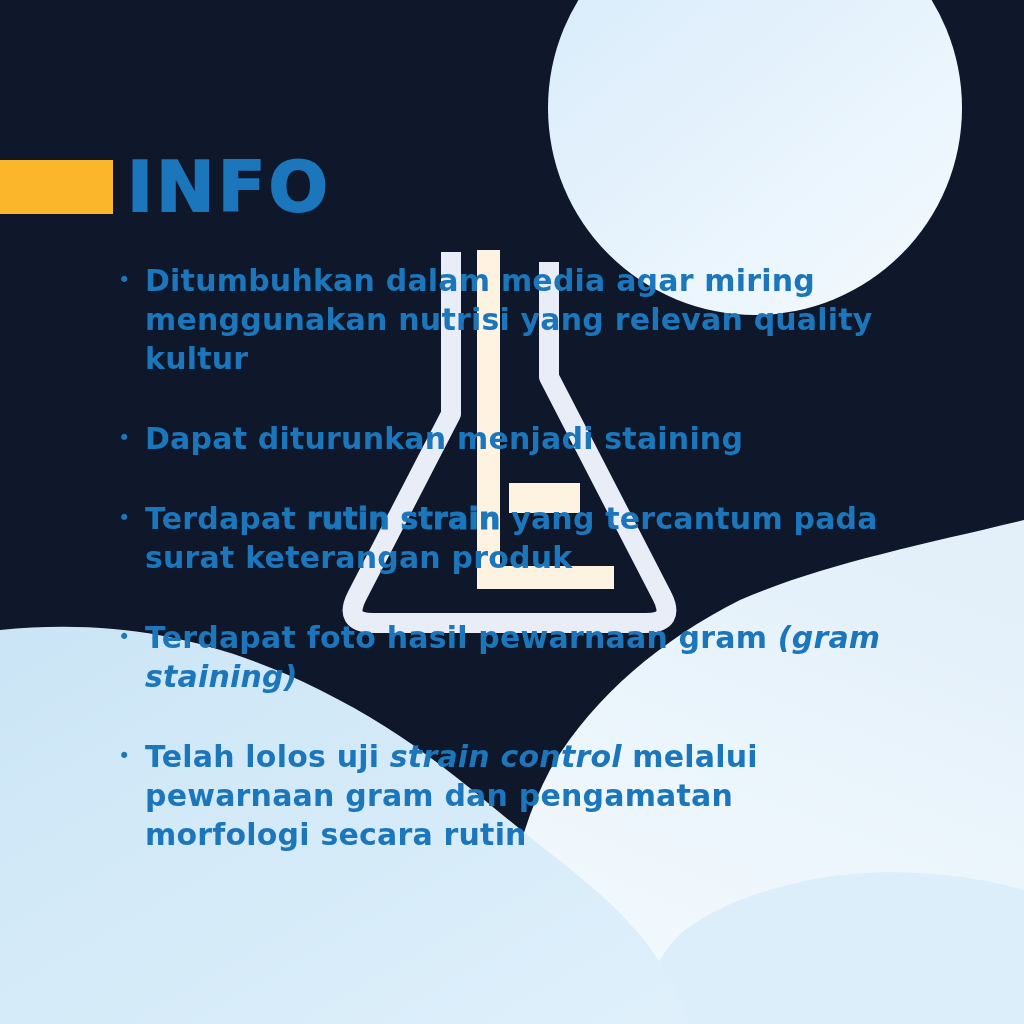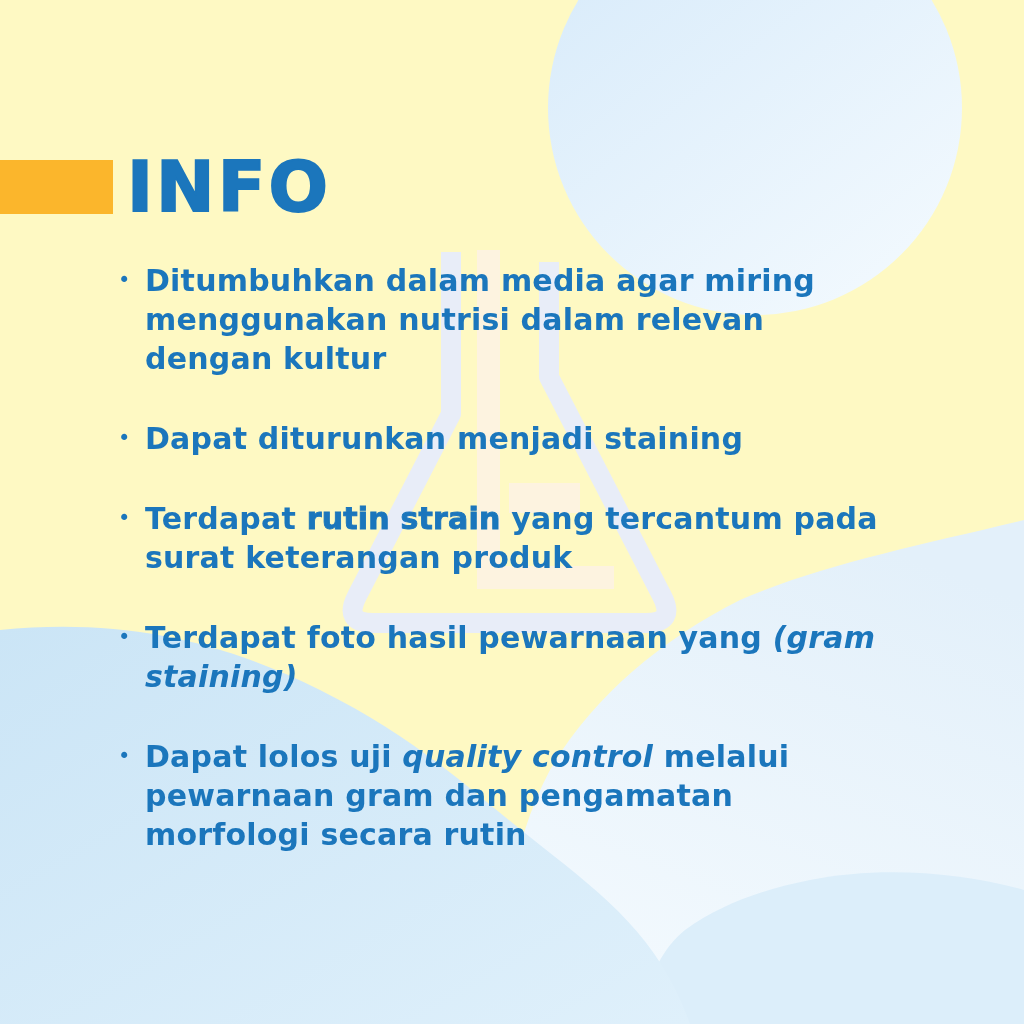--- a/index.html
+++ b/index.html
@@ -1,20 +1,20 @@
 <!DOCTYPE html>
 <html style="--text-blue: #1B76BC; --accent-yellow: #FBB62C; --circle-top: #D6EAFA; --circle-bottom: #F2F9FE; --wave-right-top: #E3F0FA; --wave-right-bottom: #F4FAFE; --wave-bottom-right: #DCEEFA; --wave-left-dark: #CBE5F6; --wave-left-light: #DFF0FB; --watermark-outline: #E8EDF8; --watermark-cream: #FDF3E0;"><head>
 <meta charset="utf-8">
 <style>
   html,body{margin:0;padding:0;background:#ffffff;}
   .canvas{
     position:relative;
     width:1024px;height:1024px;
     overflow:hidden;
-    background:#fef9c3;
+    background:#0f172a;
     font-family:"DejaVu Sans","Liberation Sans",sans-serif;
   }
   .bg{position:absolute;left:0;top:0;width:1024px;height:1024px;}
   .stop-circle-top{stop-color:var(--circle-top);}
   .stop-circle-bottom{stop-color:var(--circle-bottom);}
   .stop-wright-top{stop-color:var(--wave-right-top);}
   .stop-wright-bottom{stop-color:var(--wave-right-bottom);}
   .stop-wleft-dark{stop-color:var(--wave-left-dark);}
   .stop-wleft-light{stop-color:var(--wave-left-light);}
   .wave-bottom-right{fill:var(--wave-bottom-right);}
@@ -97,33 +97,33 @@
   </svg>
 
   <div class="title-row">
     <div class="accent-bar"></div>
     <h1 class="title">INFO</h1>
   </div>
 
   <ul class="bullets">
       <li>
         <span class="dot">•</span>
-        <p class="bullet-text"><span class="seg-normal">Ditumbuhkan dalam media agar miring menggunakan nutrisi dalam relevan dengan kultur</span></p>
+        <p class="bullet-text"><span class="seg-normal">Ditumbuhkan dalam media agar miring menggunakan nutrisi yang relevan quality kultur</span></p>
       </li>
       <li>
         <span class="dot">•</span>
         <p class="bullet-text"><span class="seg-normal">Dapat diturunkan menjadi staining</span></p>
       </li>
       <li>
         <span class="dot">•</span>
         <p class="bullet-text"><span class="seg-normal">Terdapat </span><span class="seg-bold">rutin strain</span><span class="seg-normal"> yang tercantum pada surat keterangan produk</span></p>
       </li>
       <li>
         <span class="dot">•</span>
-        <p class="bullet-text"><span class="seg-normal">Terdapat foto hasil pewarnaan yang </span><span class="seg-italic">(gram staining)</span></p>
+        <p class="bullet-text"><span class="seg-normal">Terdapat foto hasil pewarnaan gram </span><span class="seg-italic">(gram staining)</span></p>
       </li>
       <li>
         <span class="dot">•</span>
-        <p class="bullet-text"><span class="seg-normal">Dapat lolos uji </span><span class="seg-italic">quality control</span><span class="seg-normal"> melalui pewarnaan gram dan pengamatan morfologi secara rutin</span></p>
+        <p class="bullet-text"><span class="seg-normal">Telah lolos uji </span><span class="seg-italic">strain control</span><span class="seg-normal"> melalui pewarnaan gram dan pengamatan morfologi secara rutin</span></p>
       </li>
     </ul>
 
 </div>
 
 </body></html>

